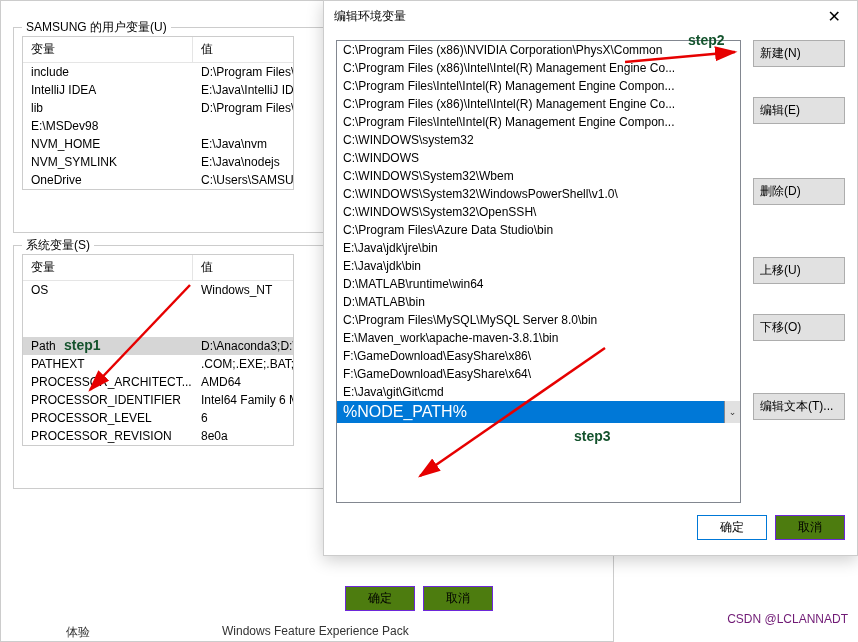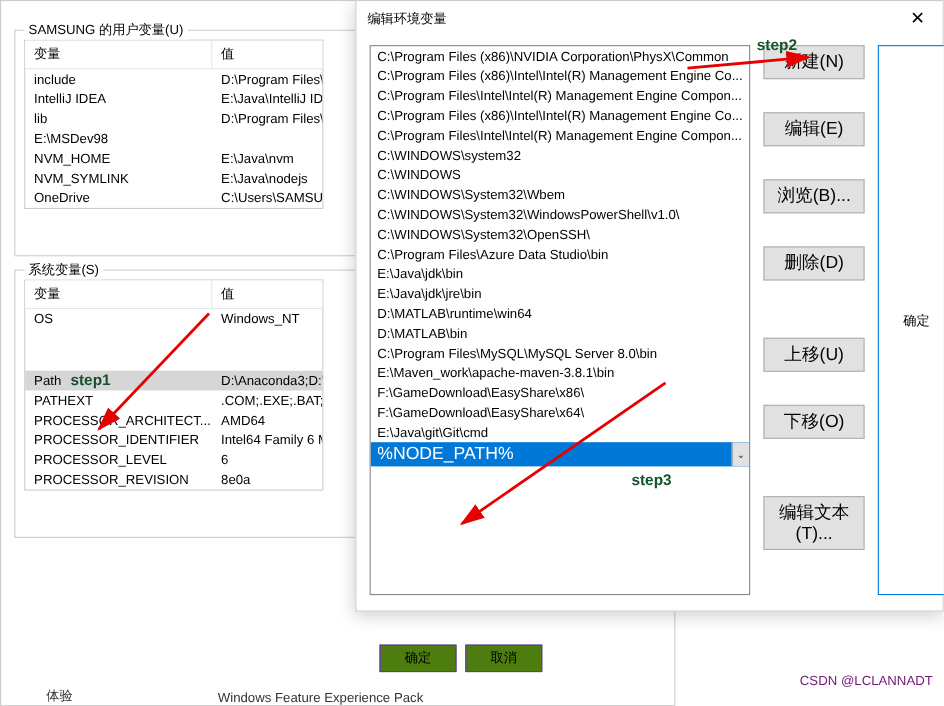--- a/index.html
+++ b/index.html
@@ -18,29 +18,29 @@
 .td.c1 { width: 170px; }
 .td.c2 { flex: 1; }
 .tr.sel { background: #d6d6d6; margin-top: 38px; }
 .btns-row { display: flex; gap: 8px; justify-content: flex-end; margin-top: 8px; }
 .btn { border: 1px solid #6d28d9; background: #4d7c0f; padding: 3px 14px; font-size: 12px; cursor: pointer; min-width: 70px; text-align: center; }
 .btn.primary { border: 1px solid #0078d7; background: #fff; }
 
 .front-dialog { position: absolute; left: 323px; top: 0; width: 535px; height: 556px; border: 1px solid #ccc; background: #fff; box-shadow: 0 4px 16px rgba(0,0,0,0.2); }
 .title-bar { display: flex; justify-content: space-between; align-items: center; padding: 6px 10px; font-size: 12px; }
 .close-x { font-size: 16px; cursor: pointer; padding: 0 6px; }
-.front-body { display: flex; padding: 8px 12px 12px 12px; gap: 12px; height: calc(100% - 34px); flex-direction: row; }
+.front-body { display: flex; padding: 8px 12px 12px 12px; gap: 12px; height: calc(100% - 34px); flex-direction: column; }
 .front-main { display: flex; gap: 12px; flex: 1; }
 .path-list { border: 1px solid #828790; flex: 1; overflow: hidden; display: flex; flex-direction: column; }
 .path-item { padding: 2px 6px; font-size: 12px; white-space: nowrap; overflow: hidden; text-overflow: ellipsis; }
 .path-item.editing { background: #0078d7; color: #fff; position: relative; }
 .edit-input { background: #0078d7; color: #fff; border: none; width: calc(100% - 16px); font-size: 16px; outline: none; }
 .dd-btn { position: absolute; right: 0; top: 0; bottom: 0; width: 16px; background: #e1e1e1; border-left: 1px solid #828790; display: flex; align-items: center; justify-content: center; font-size: 9px; color: #333; }
 .side-btns { display: flex; flex-direction: column; gap: 6px; width: 92px; }
-.side-btn { border: 1px solid #adadad; background: #e1e1e1; padding: 4px 6px; font-size: 16px; cursor: pointer; text-align: center; }
+.side-btn { border: 1px solid #adadad; background: #e1e1e1; padding: 4px 6px; font-size: 12px; cursor: pointer; text-align: left; }
 .spacer { height: 18px; }
 .front-footer { display: flex; gap: 8px; justify-content: flex-end; }
 
 .annotation { position: absolute; color: #14532d; font-size: 14px; font-weight: 700; pointer-events: none; }
 .arrow { position: absolute; pointer-events: none; }
 .watermark { position: absolute; right: 10px; bottom: 16px; color: #701a75; font-size: 12px; }
 .cutoff-row { position: absolute; display: flex; color: #333; font-size: 12px; }
 </style>
 </head>
 <body>
@@ -130,21 +130,21 @@
     <div class="btns-row" style="width:294px;">
       <button class="btn" style="visibility:hidden;">.</button>
     </div>
   </div>
 
   <div class="btns-row" style="position:absolute; bottom:30px; right:120px;">
     <button class="btn">确定</button>
     <button class="btn">取消</button>
   </div>
 
-  <div class="cutoff-row" style="left:41px; bottom:0;align-items:flex-end;">
+  <div class="cutoff-row" style="left:65px; bottom:0;">
     <span style="width:156px;">体验</span>
     <span>Windows Feature Experience Pack</span>
   </div>
 </div>
 
 <div class="front-dialog">
   <div class="title-bar">
     <span>编辑环境变量</span>
     <span class="close-x">✕</span>
   </div>
@@ -156,41 +156,40 @@
             <div class="path-item">C:\Program Files (x86)\Intel\Intel(R) Management Engine Co...</div>
             <div class="path-item">C:\Program Files\Intel\Intel(R) Management Engine Compon...</div>
             <div class="path-item">C:\Program Files (x86)\Intel\Intel(R) Management Engine Co...</div>
             <div class="path-item">C:\Program Files\Intel\Intel(R) Management Engine Compon...</div>
             <div class="path-item">C:\WINDOWS\system32</div>
             <div class="path-item">C:\WINDOWS</div>
             <div class="path-item">C:\WINDOWS\System32\Wbem</div>
             <div class="path-item">C:\WINDOWS\System32\WindowsPowerShell\v1.0\</div>
             <div class="path-item">C:\WINDOWS\System32\OpenSSH\</div>
             <div class="path-item">C:\Program Files\Azure Data Studio\bin</div>
+            <div class="path-item">E:\Java\jdk\jre\bin</div>
             <div class="path-item">E:\Java\jdk\bin</div>
-            <div class="path-item">E:\Java\jdk\jre\bin</div>
             <div class="path-item">D:\MATLAB\runtime\win64</div>
             <div class="path-item">D:\MATLAB\bin</div>
             <div class="path-item">C:\Program Files\MySQL\MySQL Server 8.0\bin</div>
             <div class="path-item">E:\Maven_work\apache-maven-3.8.1\bin</div>
             <div class="path-item">F:\GameDownload\EasyShare\x86\</div>
             <div class="path-item">F:\GameDownload\EasyShare\x64\</div>
             <div class="path-item">E:\Java\git\Git\cmd</div>
           </div>
         <div class="path-item editing">
           <input class="edit-input" value="%NODE_PATH%" style="">
           <span class="dd-btn">⌄</span>
         </div>
       </div>
       <div class="side-btns">
         <button class="side-btn">新建(N)</button>
         <div class="spacer"></div>
         <button class="side-btn">编辑(E)</button>
         <div class="spacer"></div>
-        <button class="side-btn">浏览(B)...</button>
         <div class="spacer"></div>
         <button class="side-btn">删除(D)</button>
         <div style="height:40px;"></div>
         <button class="side-btn">上移(U)</button>
         <div class="spacer"></div>
         <button class="side-btn">下移(O)</button>
         <div style="height:40px;"></div>
         <button class="side-btn">编辑文本(T)...</button>
       </div>
     </div>

